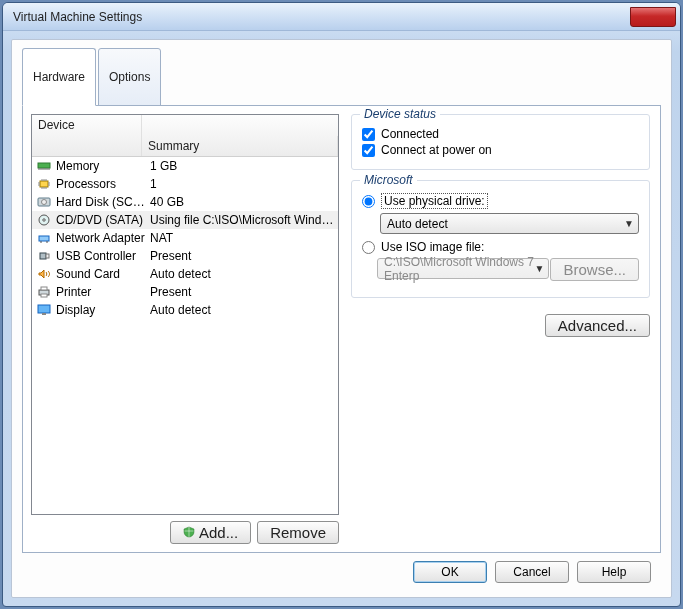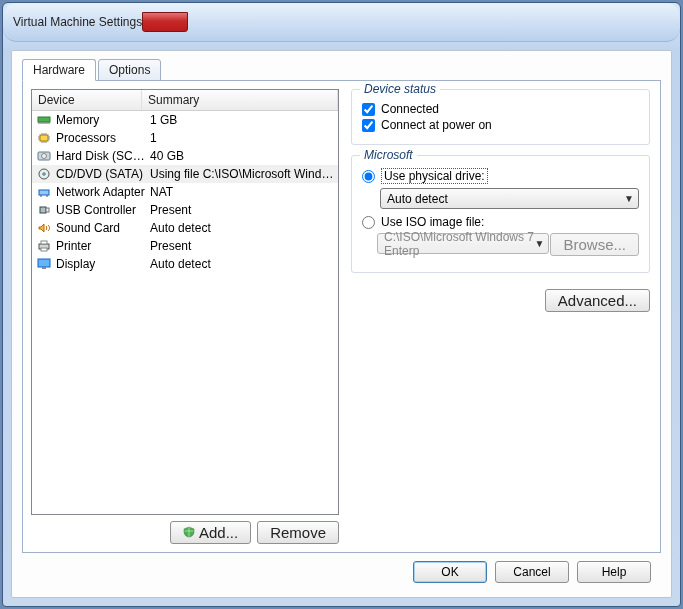--- a/index.html
+++ b/index.html
@@ -17,27 +17,27 @@
     position: absolute;
     top: 2px; left: 2px; right: 2px; bottom: 2px;
     background: linear-gradient(to bottom, #d8e6f7 0%, #bfd4ed 8%, #c7d9ef 100%);
     border: 1px solid #3b5a82;
     border-radius: 6px 6px 4px 4px;
     display: flex;
     flex-direction: column;
     overflow: hidden;
   }
   .titlebar {
-    height: 39px;
+    height: 28px;
     display: flex;
     align-items: center;
+    justify-content: space-between;
     padding: 0 0 0 10px;
     background: linear-gradient(to bottom, #e9f2fb 0%, #d5e4f6 40%, #b9d0ed 100%);
     border-bottom: 1px solid #9fb8d8;
-    border-radius: 14px;
   }
   .titlebar-text {
     color: #1e1e1e;
     font-size: 12px;
   }
   .close-btn {
     width: 46px; height: 20px;
     margin-right: 4px;
     background: linear-gradient(to bottom, #e57373 0%, #c62828 45%, #b71c1c 100%);
     border: 1px solid #7a1515;
@@ -56,21 +56,21 @@
     display: flex;
     flex-direction: column;
     padding: 8px 10px 10px 10px;
   }
   .tabs {
     display: flex;
     margin-bottom: -1px;
     user-select: none;
   }
   .tab {
-    padding: 3px 10px;
+    padding: 21px 10px;
     border: 1px solid #9fb0c7;
     background: linear-gradient(to bottom, #f7f9fc, #e6edf7);
     border-radius: 3px 3px 0 0;
     margin-right: 2px;
     position: relative;
     font-size: 12px;
     color: #222;
   }
   .tab.active {
     background: #fff;
@@ -105,21 +105,21 @@
     border-bottom: 1px solid #d0d0d0;
     font-size: 12px;
     color: #222;
     justify-content: flex-end;
   }
   .list-header .col {
     padding: 3px 6px;
     border-right: 1px solid #e0e0e0;
   }
   .col-device { width: 110px; }
-  .col-summary { flex: 1; }
+  .col-summary { flex: 1; margin-top: 21px; }
   .list-rows { flex:1; overflow:hidden; }
   .row {
     display: flex;
     align-items: center;
     height: 18px;
     padding: 0 4px;
     font-size: 12px;
     color: #000;
     white-space: nowrap;
   }

